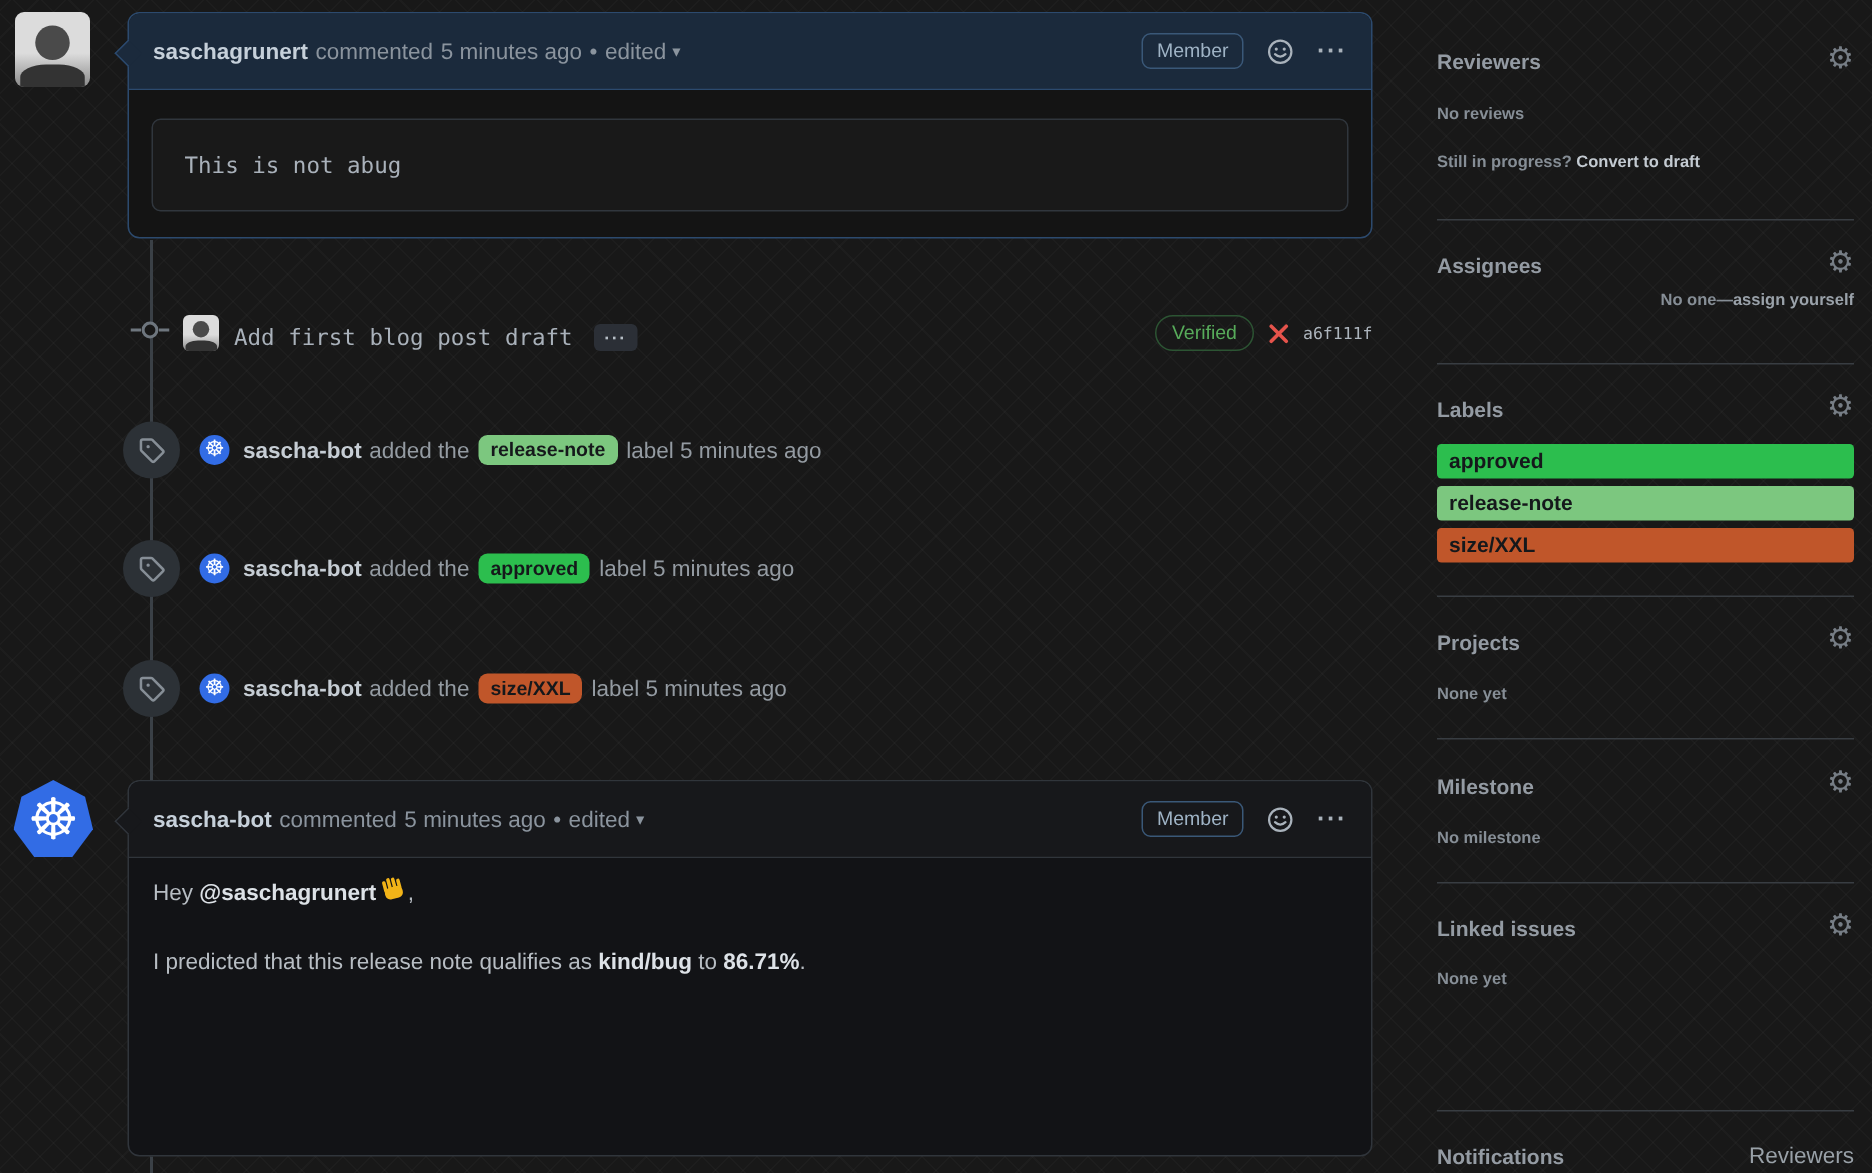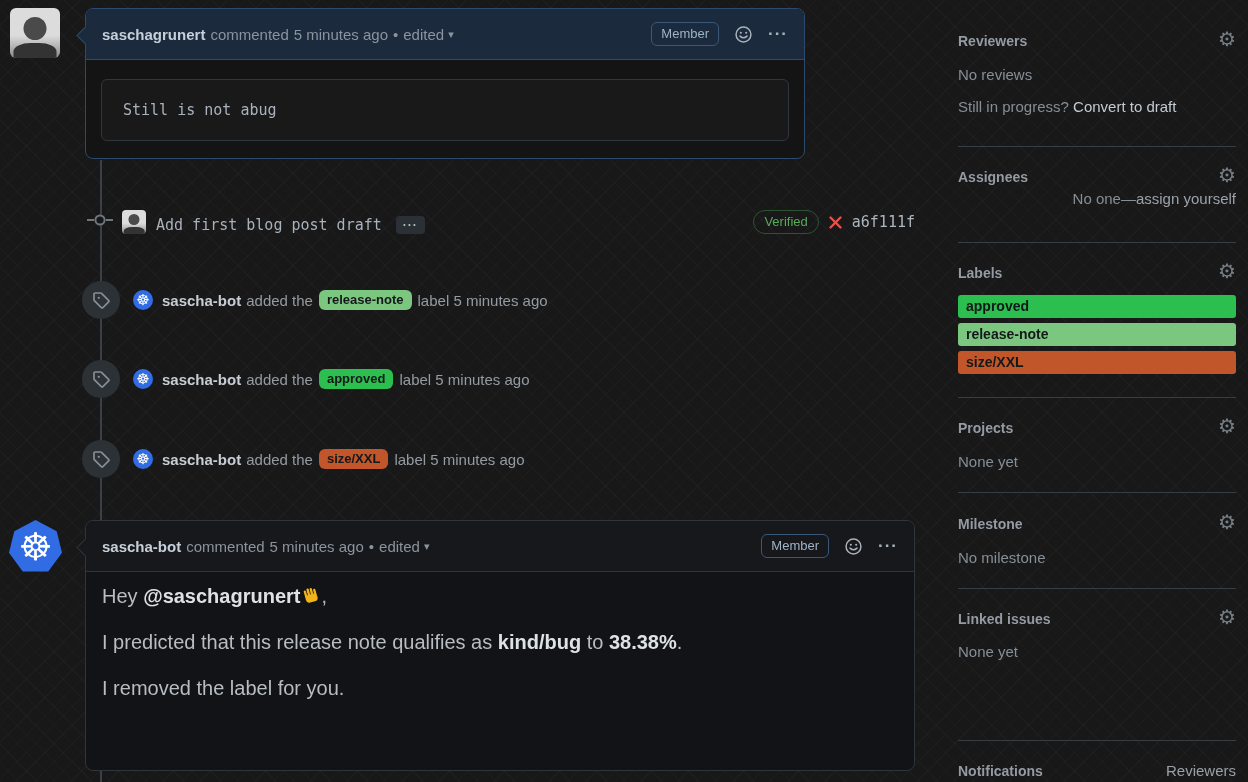--- a/index.html
+++ b/index.html
@@ -23,21 +23,21 @@
   .k8s{
     background:#326ce5;color:#fff;display:flex;align-items:center;justify-content:center;
   }
   .k8s-big{
     position:absolute;left:9px;top:520px;width:53px;height:53px;font-size:38px;
     clip-path:polygon(50% 0%, 90% 21%, 100% 62%, 74% 97%, 26% 97%, 0% 62%, 10% 21%);
   }
   .k8s-sm{width:20px;height:20px;border-radius:50%;font-size:15px;line-height:20px;}
   
   .comment{position:absolute;border:1px solid;border-radius:8px;box-sizing:border-box;}
-  .c1{left:85px;top:8px;width:720px;height:151px;border-color:#2c4a6e;background:#141414;}
+  .c1{left:85px;top:8px;width:830px;height:151px;border-color:#2c4a6e;background:#141414;}
   .c1 .chead{background:#1b2a3c;border-bottom:1px solid #2c4a6e;}
   .c1 .caret{background:#1b2a3c;border-left:1px solid #2c4a6e;border-bottom:1px solid #2c4a6e;}
   .c2{left:85px;top:520px;width:830px;height:251px;border-color:#30353b;background:#121316;}
   .c2 .chead{background:#17181b;border-bottom:1px solid #30353b;}
   .c2 .caret{background:#17181b;border-left:1px solid #30353b;border-bottom:1px solid #30353b;}
   .chead{
     height:51px;border-radius:7px 7px 0 0;display:flex;align-items:center;
     padding:0 16px;box-sizing:border-box;font-size:15px;color:#8b949e;
   }
   .caret{position:absolute;left:-7px;top:20px;width:12px;height:12px;transform:rotate(45deg);}
@@ -51,21 +51,21 @@
     font-size:13px;font-weight:500;padding:3px 9px;line-height:16px;
   }
   .icon-btn{display:flex;align-items:center;color:#a9b2bb;}
   .kebab{font-size:17px;font-weight:700;letter-spacing:1px;color:#a9b2bb;}
   .code-block{
     position:absolute;left:15px;right:15px;top:70px;height:62px;
     background:#191919;border:1px solid #30363d;border-radius:6px;
     display:flex;align-items:center;padding-left:21px;box-sizing:border-box;
     font-family:"DejaVu Sans Mono","Liberation Mono",monospace;font-size:15px;color:#a9b1ba;
   }
-  .cbody{padding:12px 16px 0 16px;font-size:20px;color:#b7bdc3;}
+  .cbody{padding:12px 16px 0 16px;font-size:15px;color:#b7bdc3;}
   .cbody p{margin:0 0 22px 0;line-height:24px;}
   .cbody b{color:#dde2e7;}
   .wave-svg{vertical-align:-3px;margin-left:2px;}
   
   .commit-row{
     position:absolute;left:122px;top:206px;width:793px;height:28px;
     display:flex;align-items:flex-end;
   }
   .commit-icon{position:absolute;left:-35px;top:5px;}
   .commit-av{position:relative;width:24px;height:24px;border-radius:4px;}
@@ -75,36 +75,36 @@
   }
   .expand-btn{
     margin-left:14px;background:#2b2f36;border-radius:4px;color:#b6bec6;
     font-size:12px;font-weight:700;letter-spacing:1px;padding:2px 7px;line-height:14px;
   }
   .commit-right{margin-left:auto;display:flex;align-items:center;gap:9px;}
   .verified-badge{
     border:1px solid #2c5433;border-radius:12px;color:#57ab5a;
     font-size:13px;padding:3px 10px;line-height:16px;
   }
-  .sha{font-family:"DejaVu Sans Mono","Liberation Mono",monospace;font-size:15px;color:#adb5bd;}
+  .sha{font-family:"DejaVu Sans Mono","Liberation Mono",monospace;font-size:11px;color:#adb5bd;}
   
   .event-row{position:absolute;left:82px;height:38px;display:flex;align-items:center;font-size:15px;color:#949ba2;}
   .event-row .tlc{width:38px;height:38px;border-radius:50%;background:#2c3136;display:flex;align-items:center;justify-content:center;margin-right:13px;}
   .event-row .actor{font-weight:700;color:#c6cdd4;margin-right:5px;}
   .event-row .txt{margin-right:6px;}
   .event-row .k8s-sm{margin-right:9px;}
   .lbl-chip{
     display:inline-block;border-radius:6px;padding:2px 8px 3px 8px;
     font-size:13px;font-weight:700;color:#15181b;margin-right:6px;
   }
   
   .sb-section{position:absolute;left:958px;width:278px;}
   .sb-h{font-size:14px;font-weight:700;color:#949ba3;line-height:18px;}
   .sb-gear{position:absolute;right:0;top:-3px;color:#767d85;font-size:20px;line-height:20px;}
-  .sb-muted{font-size:15px;color:#868e96;line-height:22px;}
+  .sb-muted{font-size:11px;color:#868e96;line-height:22px;font-weight:bold;}
   .sb-link{color:#c3cad1;}
   .sb-link2{color:#9aa2aa;}
   .sb-divider{position:absolute;left:958px;width:278px;height:0;border-top:1px solid #383d42;}
   .sb-chip{
     box-sizing:border-box;width:100%;height:23px;line-height:23px;padding:0 8px;
     border-radius:3px;font-weight:700;font-size:14px;color:#15181b;margin-bottom:5px;
   }
   .sb-customize{position:absolute;right:0;top:0;font-size:15px;color:#99a1a8;}
 </style>
 </head>
@@ -136,21 +136,21 @@
             <circle cx="8" cy="8" r="7" fill="none" stroke="#a9b2bb" stroke-width="1.4"></circle>
             <circle cx="5.5" cy="6.3" r="1" fill="#a9b2bb"></circle>
             <circle cx="10.5" cy="6.3" r="1" fill="#a9b2bb"></circle>
             <path d="M4.7 9.5 Q8 12.6 11.3 9.5" fill="none" stroke="#a9b2bb" stroke-width="1.4" stroke-linecap="round"></path>
           </svg>
         </span>
         <span class="kebab">···</span>
       </div>
     </div>
     <div class="code-block">
-      <span>Still is not abug</span>
+      <span>This is not abug</span>
     </div>
   </div>
 
   <div class="commit-row">
     <svg class="commit-icon" width="26" height="18" viewBox="0 0 26 18">
       <line x1="0" y1="9" x2="7" y2="9" stroke="#6e767e" stroke-width="2"></line>
       <line x1="19" y1="9" x2="26" y2="9" stroke="#6e767e" stroke-width="2"></line>
       <circle cx="13" cy="9" r="4.6" fill="#181818" stroke="#6e767e" stroke-width="2"></circle>
     </svg>
     <div class="avatar-photo commit-av" style="position:relative;left:0;top:0;">
@@ -235,22 +235,21 @@
     <div class="cbody">
       <p><span>Hey </span><b>@saschagrunert</b><svg class="wave-svg" width="19" height="19" viewBox="0 0 24 24">
             <g fill="#f2b418" transform="rotate(-15 12 12)">
               <rect x="4" y="2.5" width="3" height="10" rx="1.5"></rect>
               <rect x="8" y="0.8" width="3" height="12" rx="1.5"></rect>
               <rect x="12" y="1.4" width="3" height="11" rx="1.5"></rect>
               <rect x="16" y="3.4" width="3" height="9" rx="1.5"></rect>
               <rect x="4" y="9" width="15.2" height="10" rx="4.5"></rect>
             </g>
           </svg><span>,</span></p>
-      <p><span>I predicted that this release note qualifies as </span><b>kind/bug</b><span> to </span><b>38.38%</b><span>.</span></p>
-      <p>I removed the label for you.</p>
+      <p><span>I predicted that this release note qualifies as </span><b>kind/bug</b><span> to </span><b>86.71%</b><span>.</span></p>
     </div>
   </div>
 
   <div class="sb-section" style="top:32px;">
     <div style="position:relative;">
       <span class="sb-h">Reviewers</span>
       <span class="sb-gear">⚙</span>
     </div>
     <div class="sb-muted" style="margin-top:14px;">No reviews</div>
     <div class="sb-muted" style="margin-top:10px;"><span>Still in progress? </span><span class="sb-link">Convert to draft</span></div>

